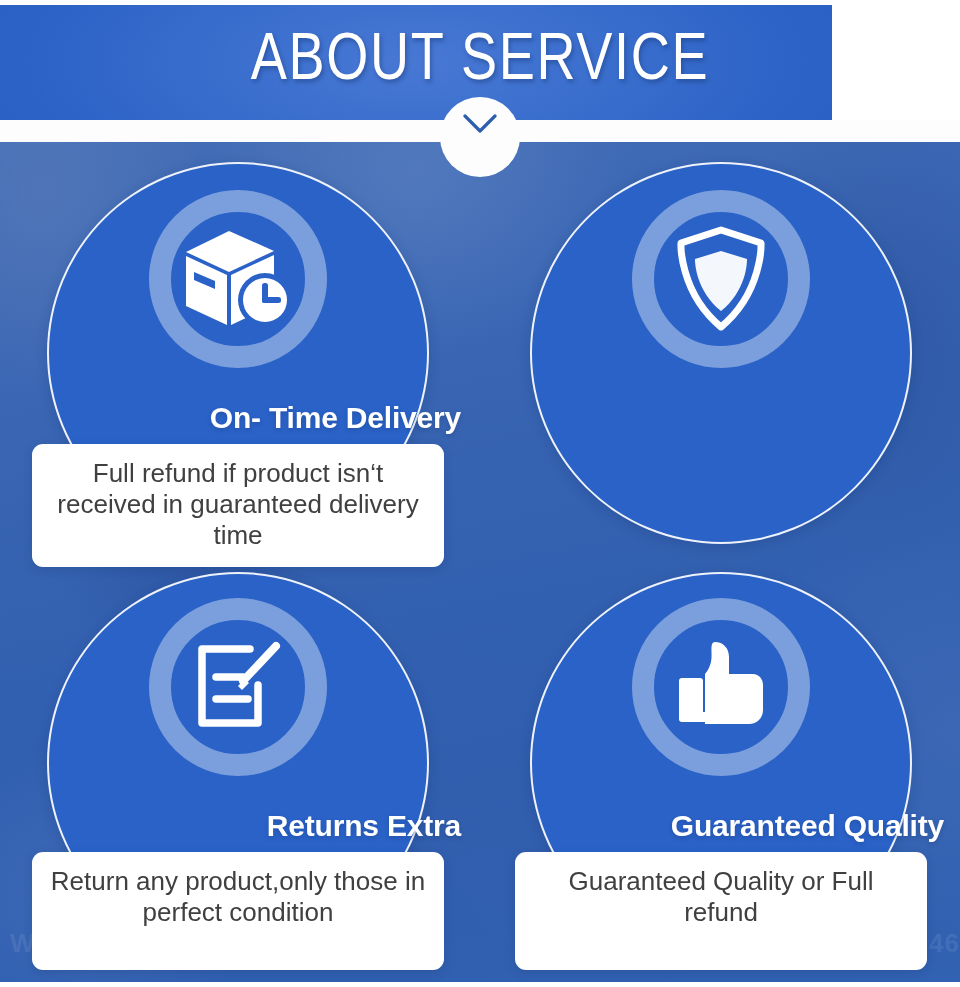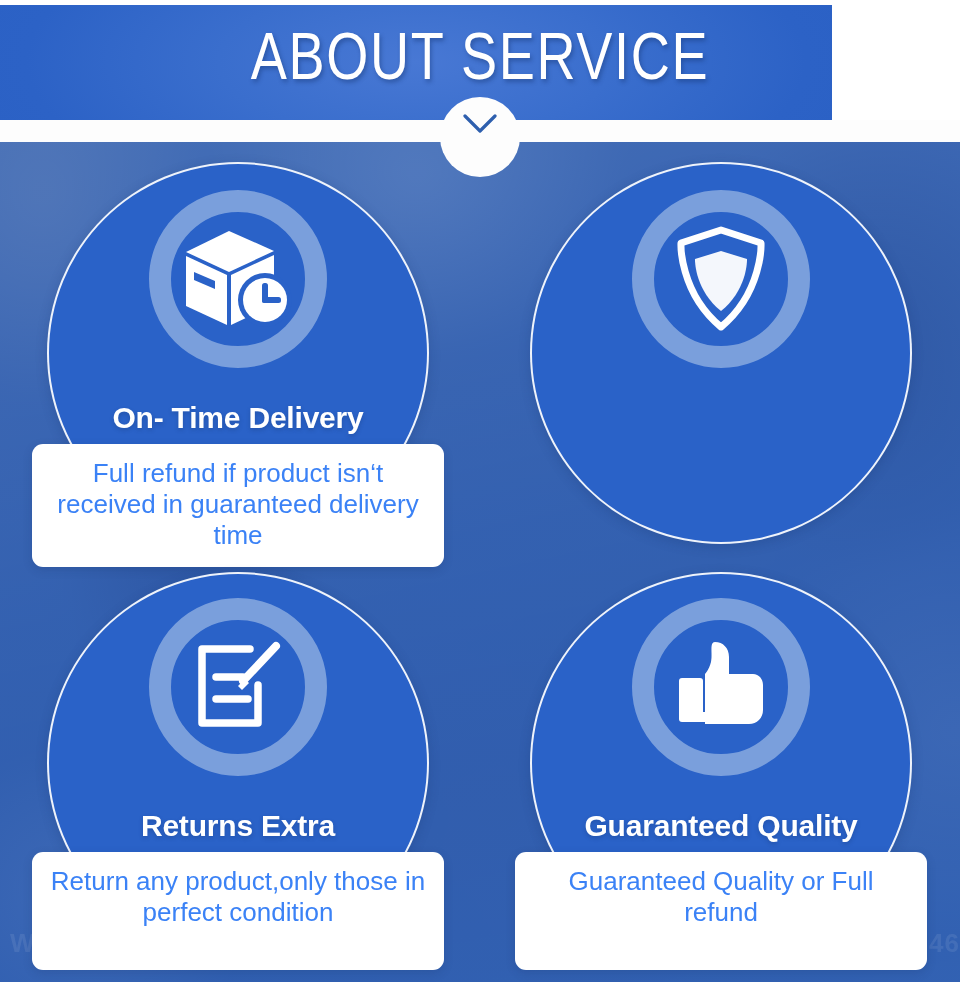--- a/index.html
+++ b/index.html
@@ -186,42 +186,42 @@
     align-items: center;
     justify-content: center;
   }
 
   
   .disc-title {
     position: absolute;
     left: 0;
     top: 238px;
     width: 446px;
-    text-align: center;
+    text-align: right;
     color: #ffffff;
     font-size: 30px;
     line-height: 36px;
     font-weight: 700;
     letter-spacing: -0.2px;
     text-shadow: 0 2px 4px rgba(20, 45, 95, 0.28);
     white-space: nowrap;
   }
 
   
   .caption {
     position: absolute;
     left: 17px;
     top: 282px;
     width: 412px;
     min-height: 118px;
     background: #ffffff;
     border-radius: 11px;
     box-shadow: 0 3px 10px rgba(20, 45, 95, 0.18);
     padding: 14px 16px 16px 16px;
-    color: #3b82f6;
+    color: #404040;
     font-size: 26px;
     line-height: 31px;
     text-align: center;
     font-weight: 400;
   }
   .caption.tall { min-height: 118px; }
 
   .icon-svg { display: block; }
 </style>
 </head>

